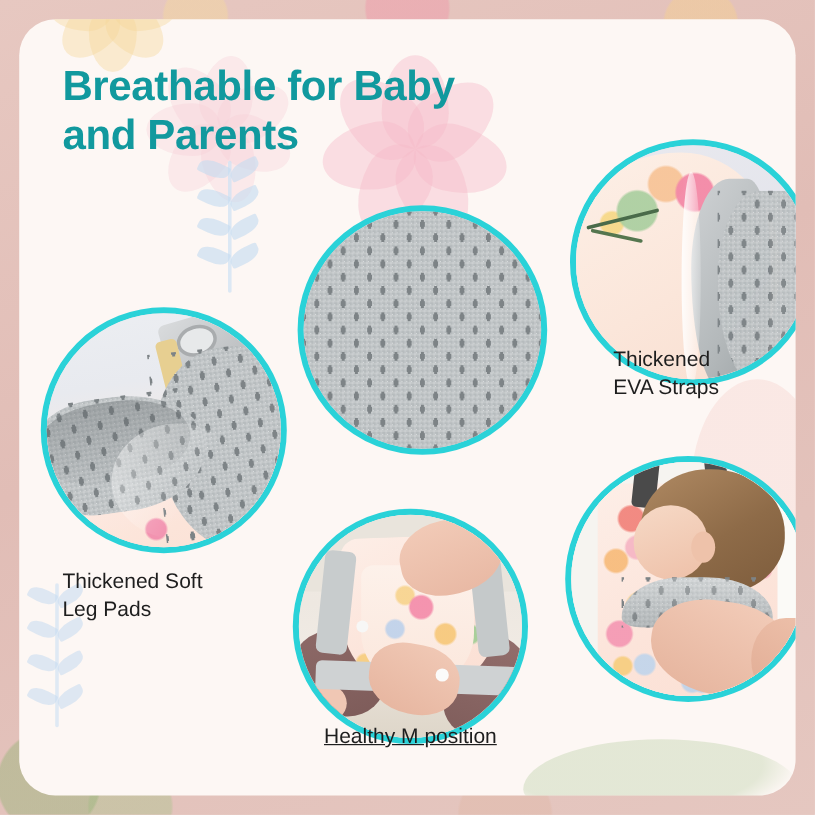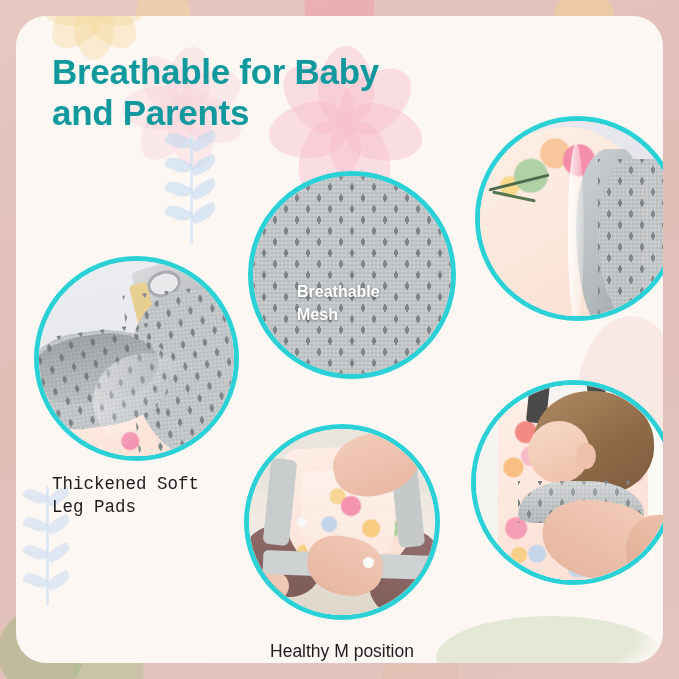--- a/index.html
+++ b/index.html
@@ -180,22 +180,20 @@
 
       <div class="fl" style="left:560px; top:300px; width:110px; height:150px; background:radial-gradient(circle at 60% 40%, rgba(246,210,205,.40) 0 60%, transparent 72%);"></div>
       <div class="fl" style="left:420px; top:600px; width:230px; height:70px; background:radial-gradient(ellipse at 40% 30%, rgba(173,199,150,.32) 0 55%, transparent 70%);"></div>
     </div>
 
     <h1 id="title">Breathable for Baby
 and Parents</h1>
 
     <div class="circle" style="left:232px; top:155px; width:208px; height:208px;">
       <div class="photo mesh"></div>
-      <div class="meshlabel" style="left:44px; top:104px;">Breathable
-Mesh</div>
     </div>
 
     <div class="circle" style="left:459px; top:100px; width:205px; height:205px;">
       <div class="photo" style="background:linear-gradient(165deg,#e9e9ef 0%,#e4e5ec 42%,#f1ece9 100%);">
 
         <div style="position:absolute; left:-18px; top:6px; width:188px; height:196px;
                     border-radius:56% 44% 40% 60%/52% 48% 52% 48%;
                     background:linear-gradient(150deg,#fdf0e7 0%,#fbe6da 58%,#f8ded0 100%);"></div>
 
         <div style="position:absolute; left:6px; top:10px; width:150px; height:86px;
@@ -335,21 +333,23 @@
                     border-radius:40% 44% 12% 14%/80% 80% 20% 20%;
                     background:linear-gradient(180deg,rgba(255,255,255,.28),rgba(110,116,118,.18));"></div>
 
         <div style="position:absolute; left:66px; top:116px; width:116px; height:78px;
                     background:linear-gradient(200deg,#f3cdba,#e5b39c); border-radius:44% 46% 40% 52%; transform:rotate(8deg);"></div>
         <div style="position:absolute; left:150px; top:130px; width:58px; height:70px;
                     background:linear-gradient(210deg,#eec1ab,#e0ab93); border-radius:50% 30% 30% 50%;"></div>
       </div>
     </div>
 
-
-    <div class="caption" style="left:36px; top:457px;font-family:Liberation Mono, monospace;">Thickened Soft
+    <div class="caption" style="left:495px; top:272px;">Thickened
+EVA Straps</div>
+
+    <div class="caption" style="left:36px; top:457px;">Thickened Soft
 Leg Pads</div>
 
-    <div class="caption center" style="left:206px; top:624px; width:240px;">Healthy M position</div>
+    <div class="caption center" style="left:206px; top:586px; width:240px;text-decoration:underline;">Healthy M position</div>
 
 
   </div>
 </div>
 
 </body></html>

